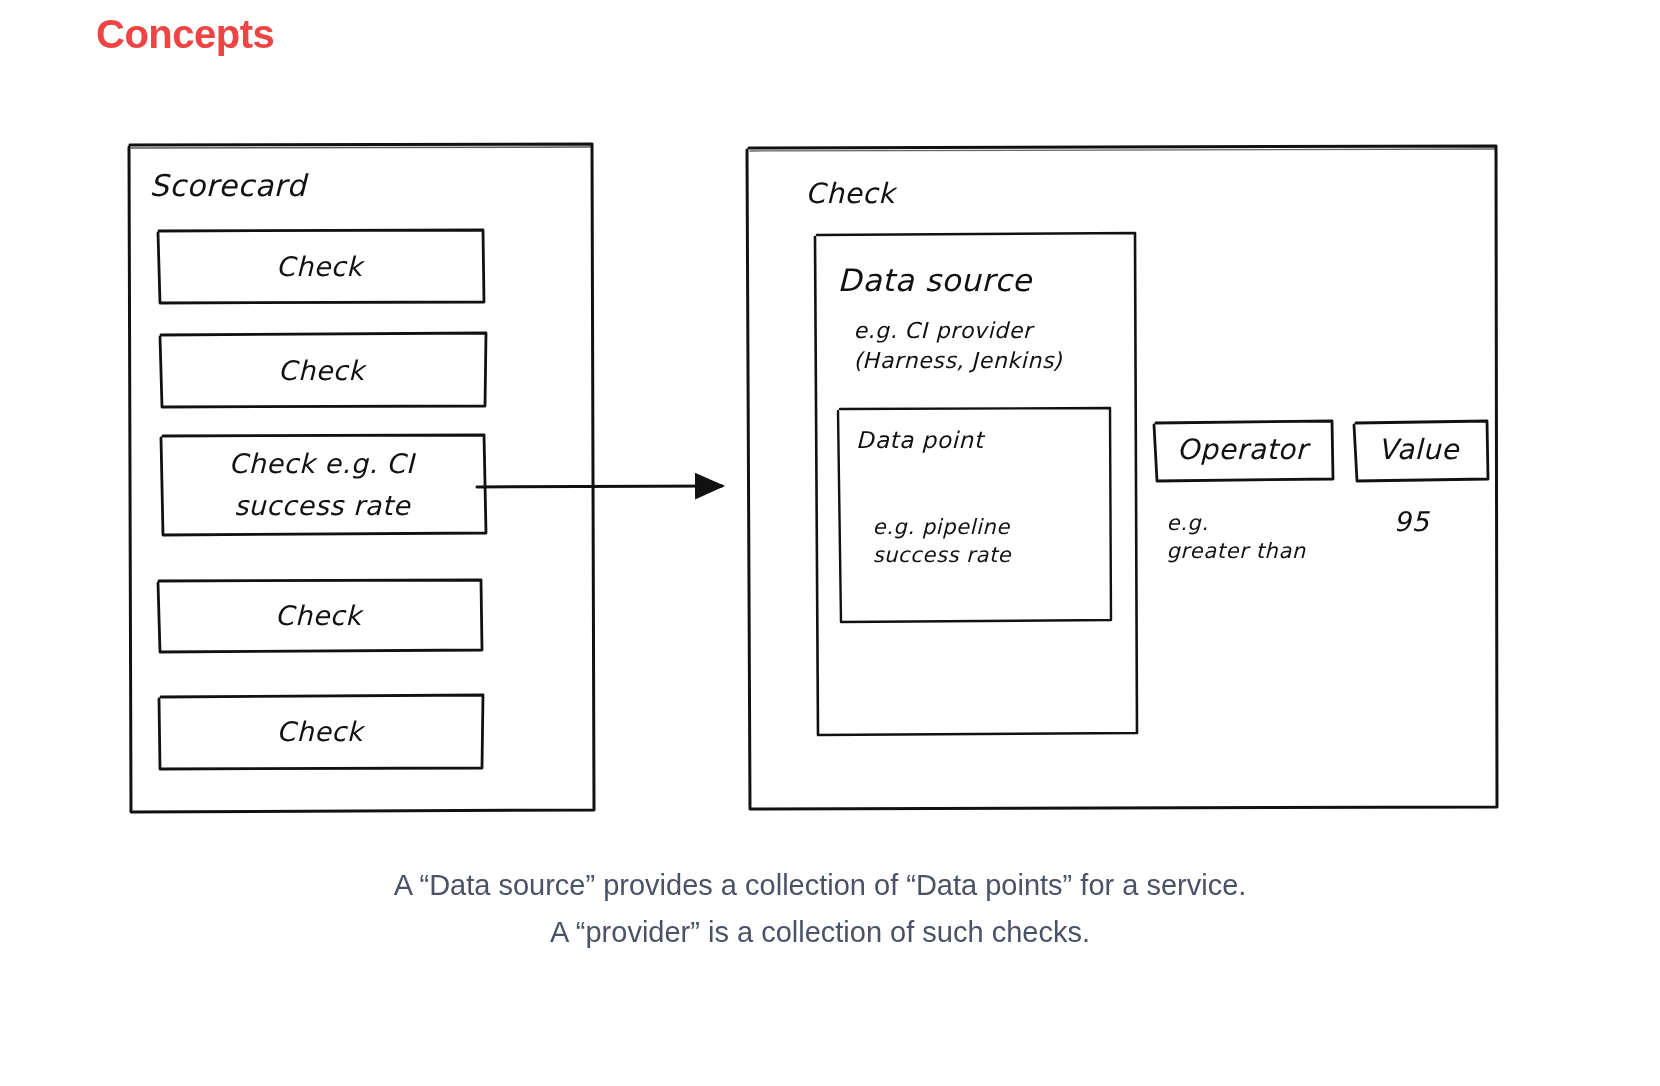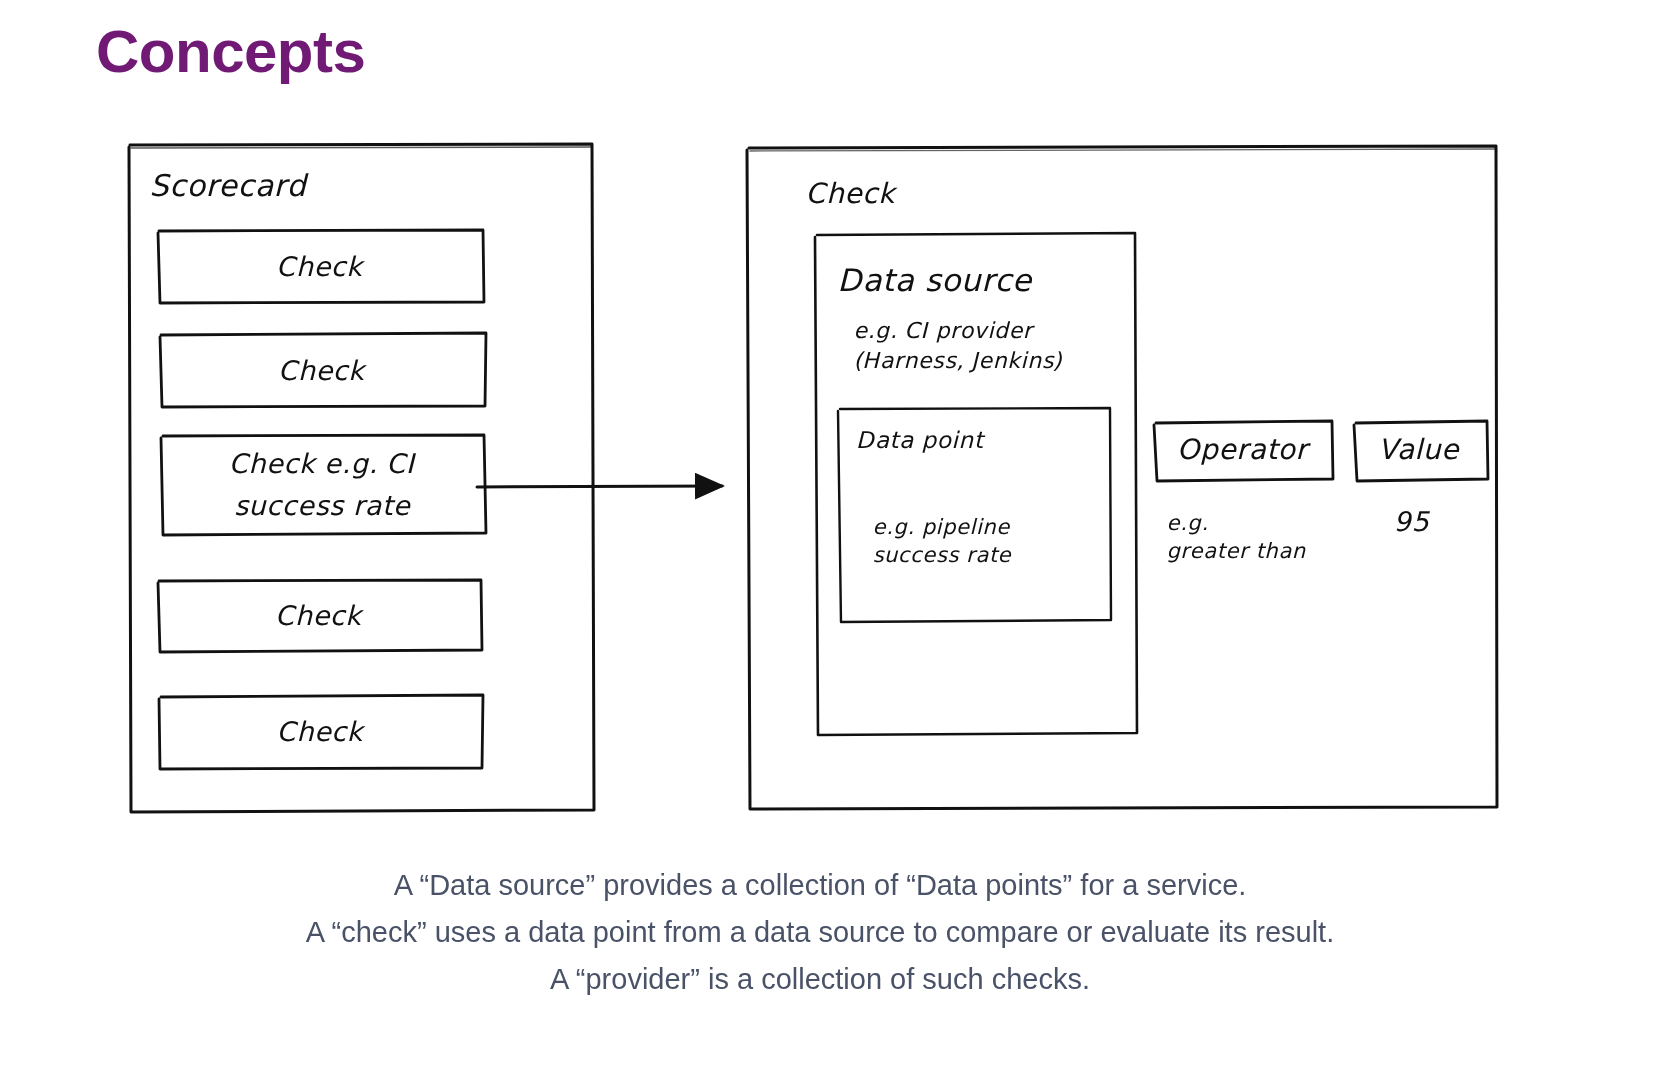--- a/index.html
+++ b/index.html
@@ -13,25 +13,25 @@
     position: relative;
     overflow: hidden;
     font-family: "Liberation Sans", sans-serif;
     -webkit-font-smoothing: antialiased;
   }
 
   
   #page-title {
     position: absolute;
     left: 96px;
-    top: 16px;
+    top: 10px;
     font-family: "Liberation Sans", sans-serif;
-    font-size: 60px;
+    font-size: 40px;
     font-weight: bold;
-    color: #701a75;
+    color: #ef4444;
     letter-spacing: -0.5px;
     line-height: 1.2;
     white-space: nowrap;
   }
 
   
   #diagram {
     position: absolute;
     left: 0;
     top: 0;
@@ -172,15 +172,14 @@
   <div class="hw hw-small" style="left:1168px; top:511px;">e.g.</div>
   <div class="hw hw-small" style="left:1168px; top:539px;">greater than</div>
 
   <div class="hw hw-box center" style="left:1355px; top:433px; width:132px; font-size:28px;">Value</div>
   <div class="hw hw-box" style="left:1396px; top:506px; font-size:27px;">95</div>
 
 </div>
 
 <div id="caption">
   <div>A “Data source” provides a collection of “Data points” for a service.</div>
-  <div>A “check” uses a data point from a data source to compare or evaluate its result.</div>
   <div>A “provider” is a collection of such checks.</div>
 </div>
 
 </body></html>

